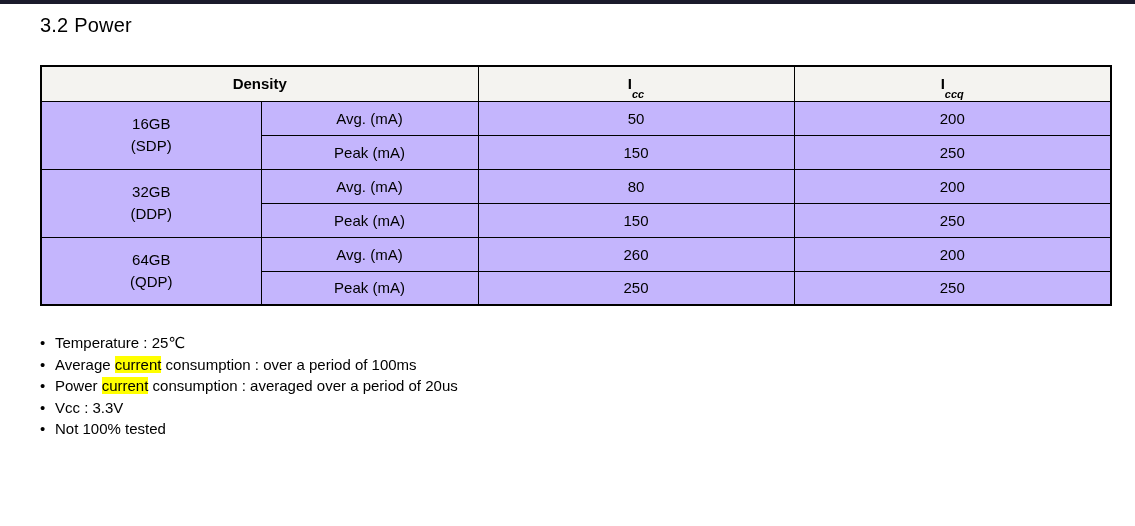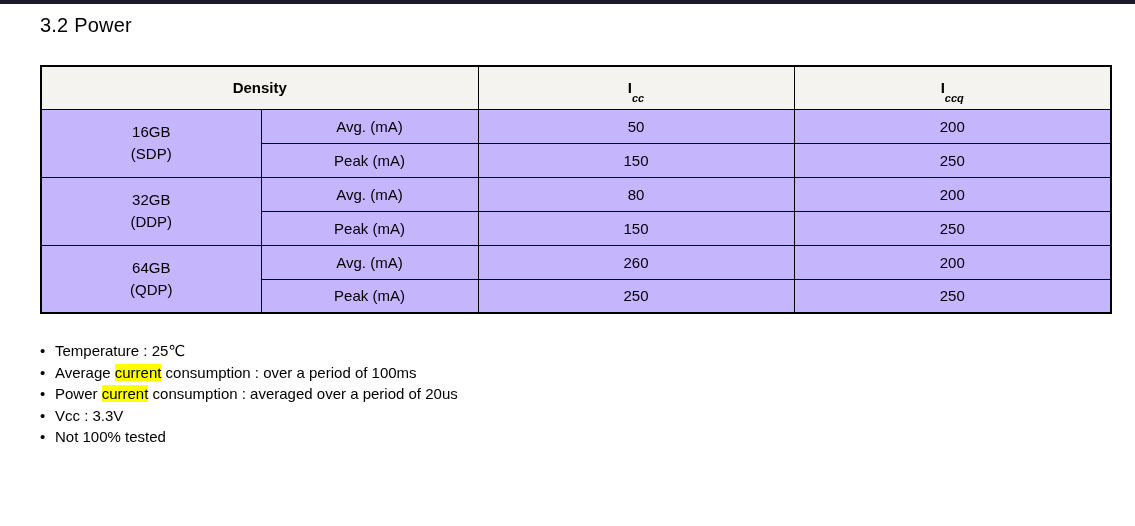--- a/index.html
+++ b/index.html
@@ -36,21 +36,21 @@
   }
   table.power-table th, table.power-table td {
     border: 1px solid #000;
     text-align: center;
     vertical-align: middle;
     font-size: 15px;
     padding: 0;
   }
   table.power-table th {
     background: #f4f3f0;
-    height: 43px;
+    height: 35px;
     font-weight: bold;
   }
   table.power-table td { height: 34px; background: #c4b5fd; }
   td.density-cell { line-height: 22px; }
   .ihead sub {
     font-size: 11px;
     font-weight: bold;
     vertical-align: baseline;
     position: relative;
     top: 9px;

